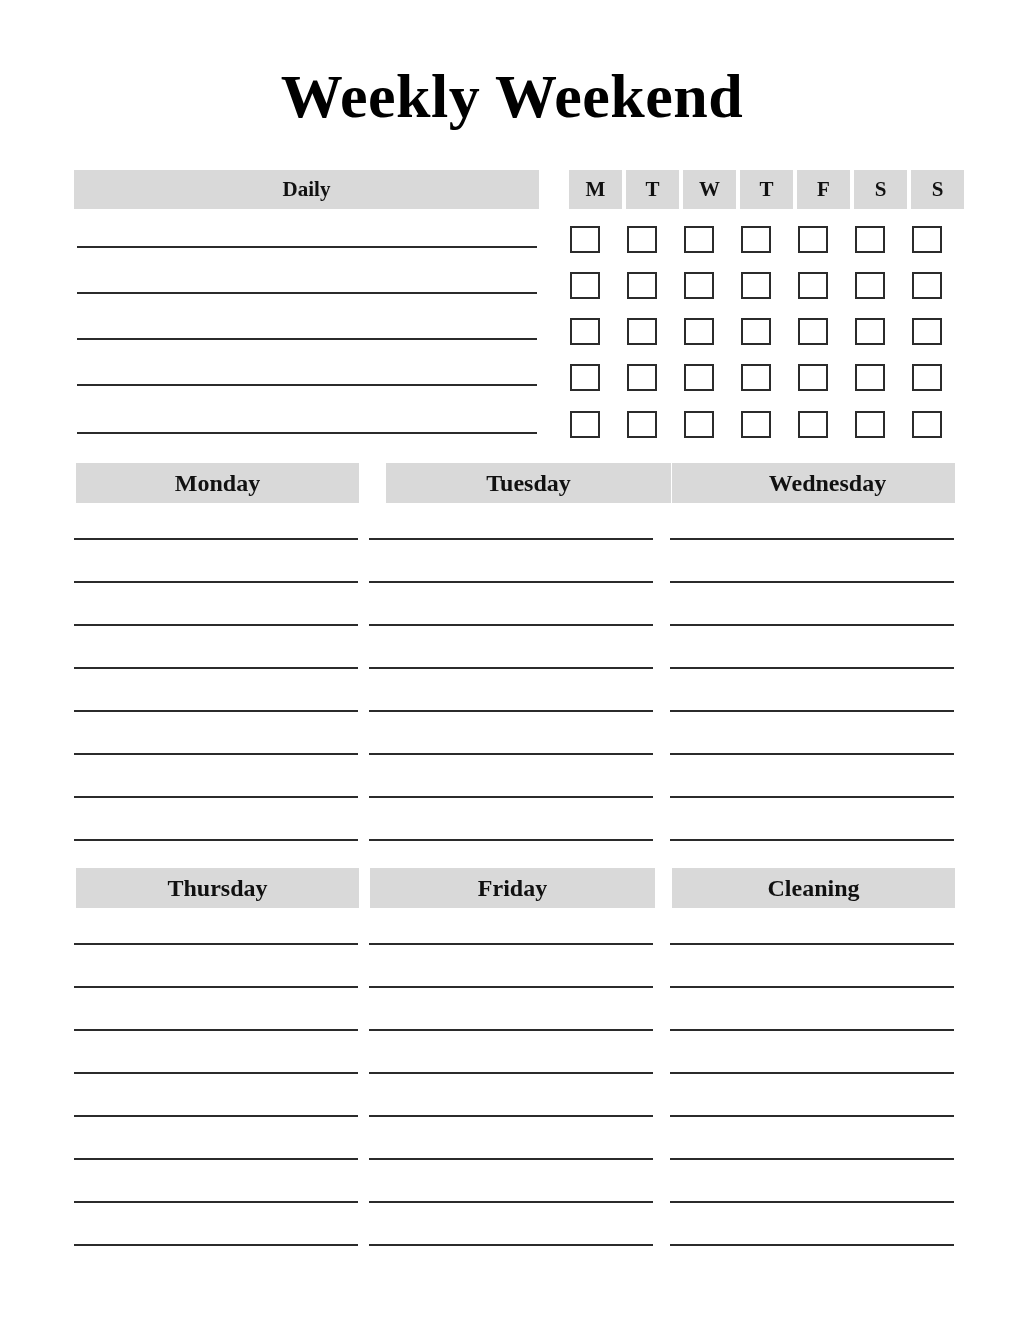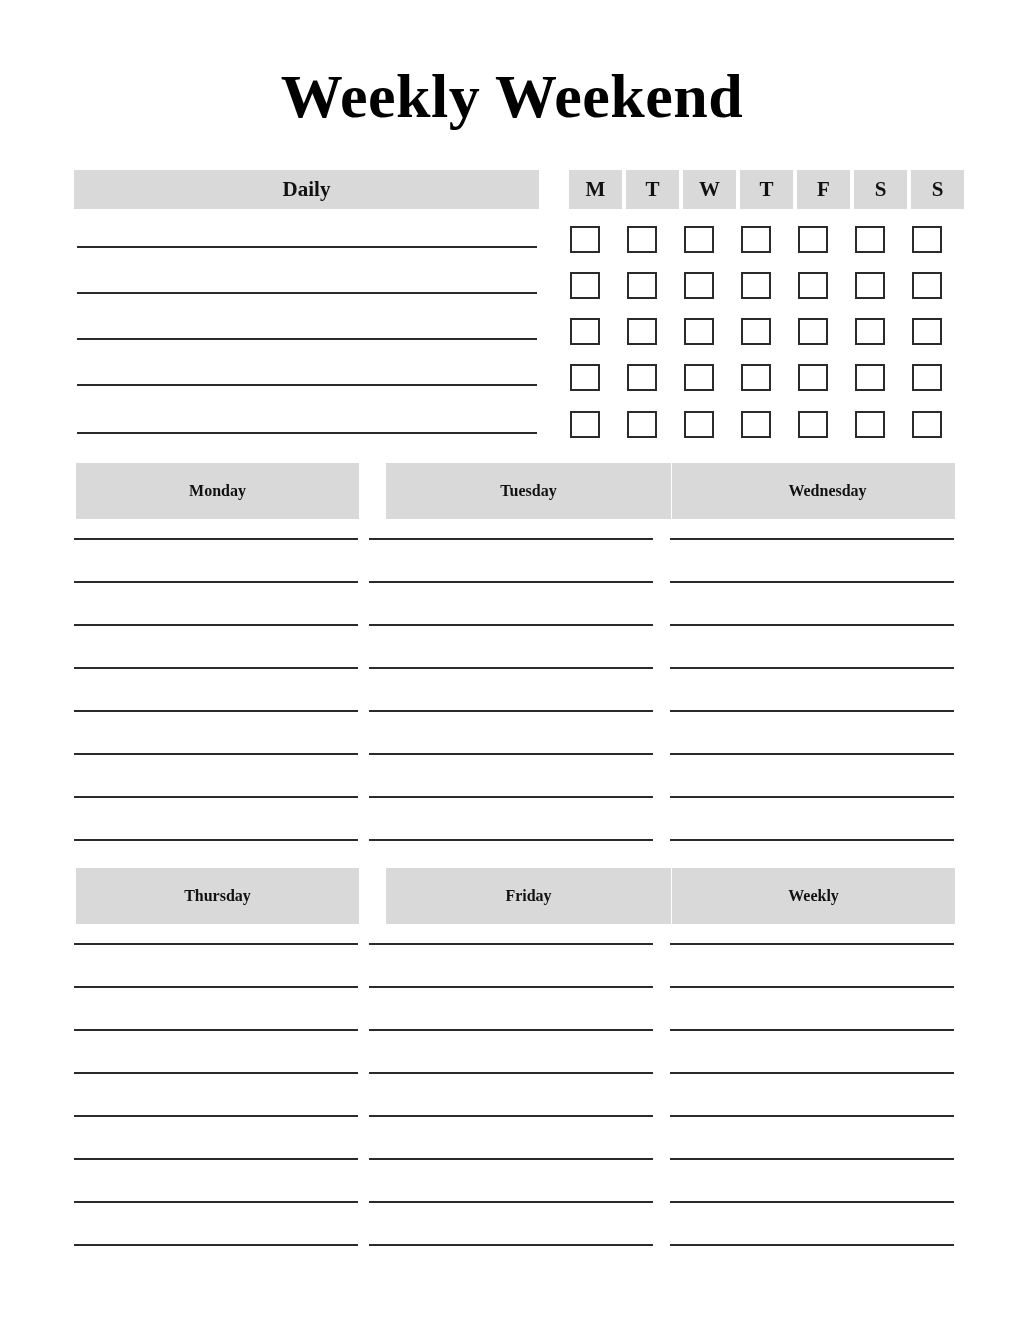--- a/index.html
+++ b/index.html
@@ -89,21 +89,21 @@
 
   .checkbox {
     position: absolute;
     width: 30px;
     height: 27px;
     border: 2.4px solid #2b2b2b;
     background: #ffffff;
   }
 
   
-  .day-hdr { height: 56px; font-size: 16px; }
+  .day-hdr { height: 40px; font-size: 24px; }
 
   
   .col-line { width: 284px; }
 </style>
 </head>
 <body>
 
 <div class="page">
 
   <h1 class="page-title">Weekly Weekend</h1>
@@ -196,30 +196,30 @@
       <div class="write-line col-line" style="left: 670px; top: 839px;"></div>
       <div class="hdr-bar day-hdr" style="left: 76px; top: 868px; width: 283px;">Thursday</div>
       <div class="write-line col-line" style="left: 74px; top: 943px;"></div>
       <div class="write-line col-line" style="left: 74px; top: 986px;"></div>
       <div class="write-line col-line" style="left: 74px; top: 1029px;"></div>
       <div class="write-line col-line" style="left: 74px; top: 1072px;"></div>
       <div class="write-line col-line" style="left: 74px; top: 1115px;"></div>
       <div class="write-line col-line" style="left: 74px; top: 1158px;"></div>
       <div class="write-line col-line" style="left: 74px; top: 1201px;"></div>
       <div class="write-line col-line" style="left: 74px; top: 1244px;"></div>
-      <div class="hdr-bar day-hdr" style="left: 386px; top: 868px; width: 285px;">Friday</div>
+      <div class="hdr-bar day-hdr" style="left: 370px; top: 868px; width: 285px;">Friday</div>
       <div class="write-line col-line" style="left: 369px; top: 943px;"></div>
       <div class="write-line col-line" style="left: 369px; top: 986px;"></div>
       <div class="write-line col-line" style="left: 369px; top: 1029px;"></div>
       <div class="write-line col-line" style="left: 369px; top: 1072px;"></div>
       <div class="write-line col-line" style="left: 369px; top: 1115px;"></div>
       <div class="write-line col-line" style="left: 369px; top: 1158px;"></div>
       <div class="write-line col-line" style="left: 369px; top: 1201px;"></div>
       <div class="write-line col-line" style="left: 369px; top: 1244px;"></div>
-      <div class="hdr-bar day-hdr" style="left: 672px; top: 868px; width: 283px;">Weekly</div>
+      <div class="hdr-bar day-hdr" style="left: 672px; top: 868px; width: 283px;">Cleaning</div>
       <div class="write-line col-line" style="left: 670px; top: 943px;"></div>
       <div class="write-line col-line" style="left: 670px; top: 986px;"></div>
       <div class="write-line col-line" style="left: 670px; top: 1029px;"></div>
       <div class="write-line col-line" style="left: 670px; top: 1072px;"></div>
       <div class="write-line col-line" style="left: 670px; top: 1115px;"></div>
       <div class="write-line col-line" style="left: 670px; top: 1158px;"></div>
       <div class="write-line col-line" style="left: 670px; top: 1201px;"></div>
       <div class="write-line col-line" style="left: 670px; top: 1244px;"></div>
     </div>
 

